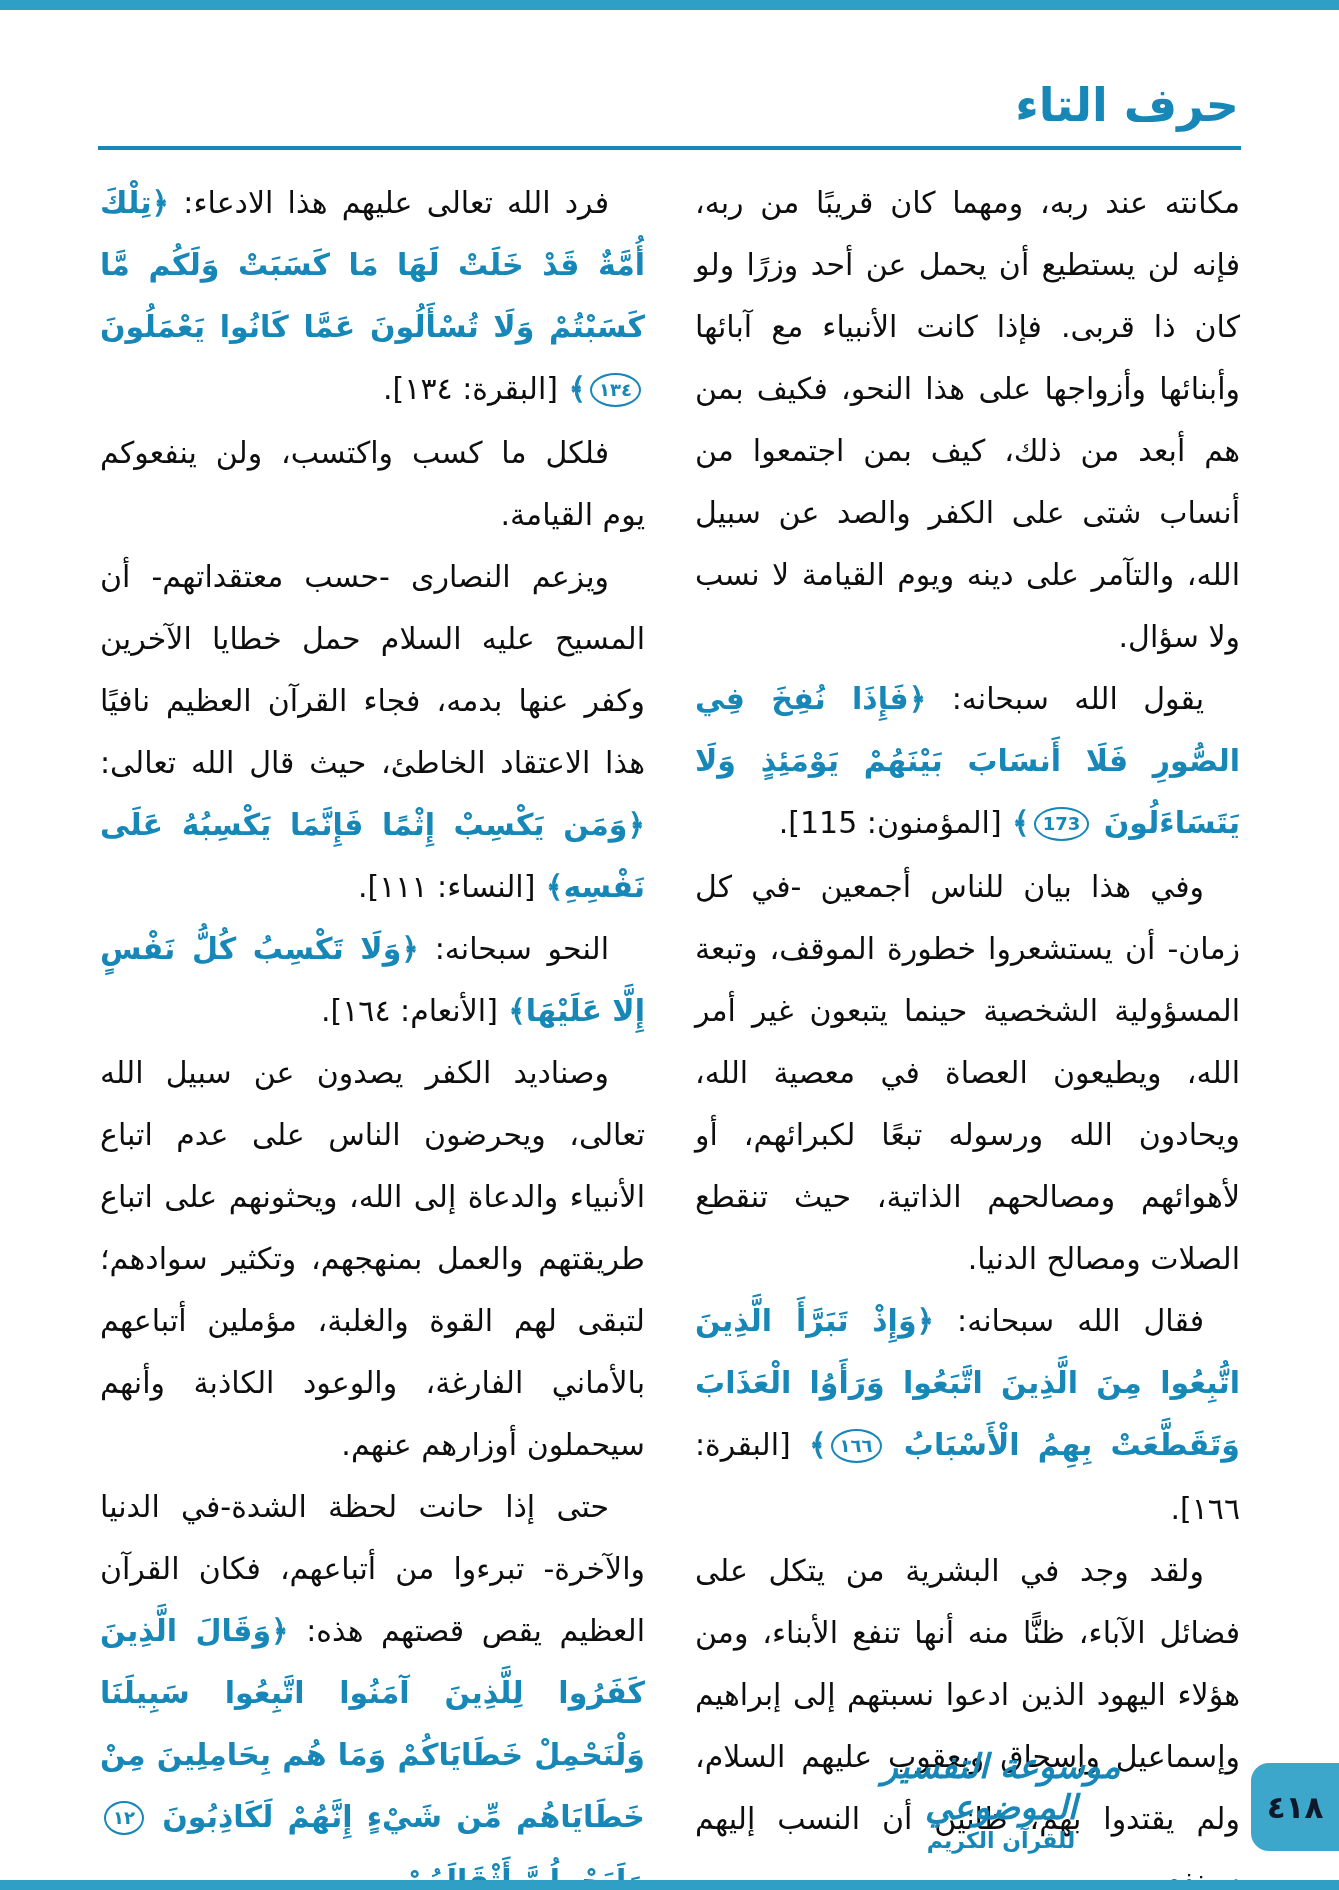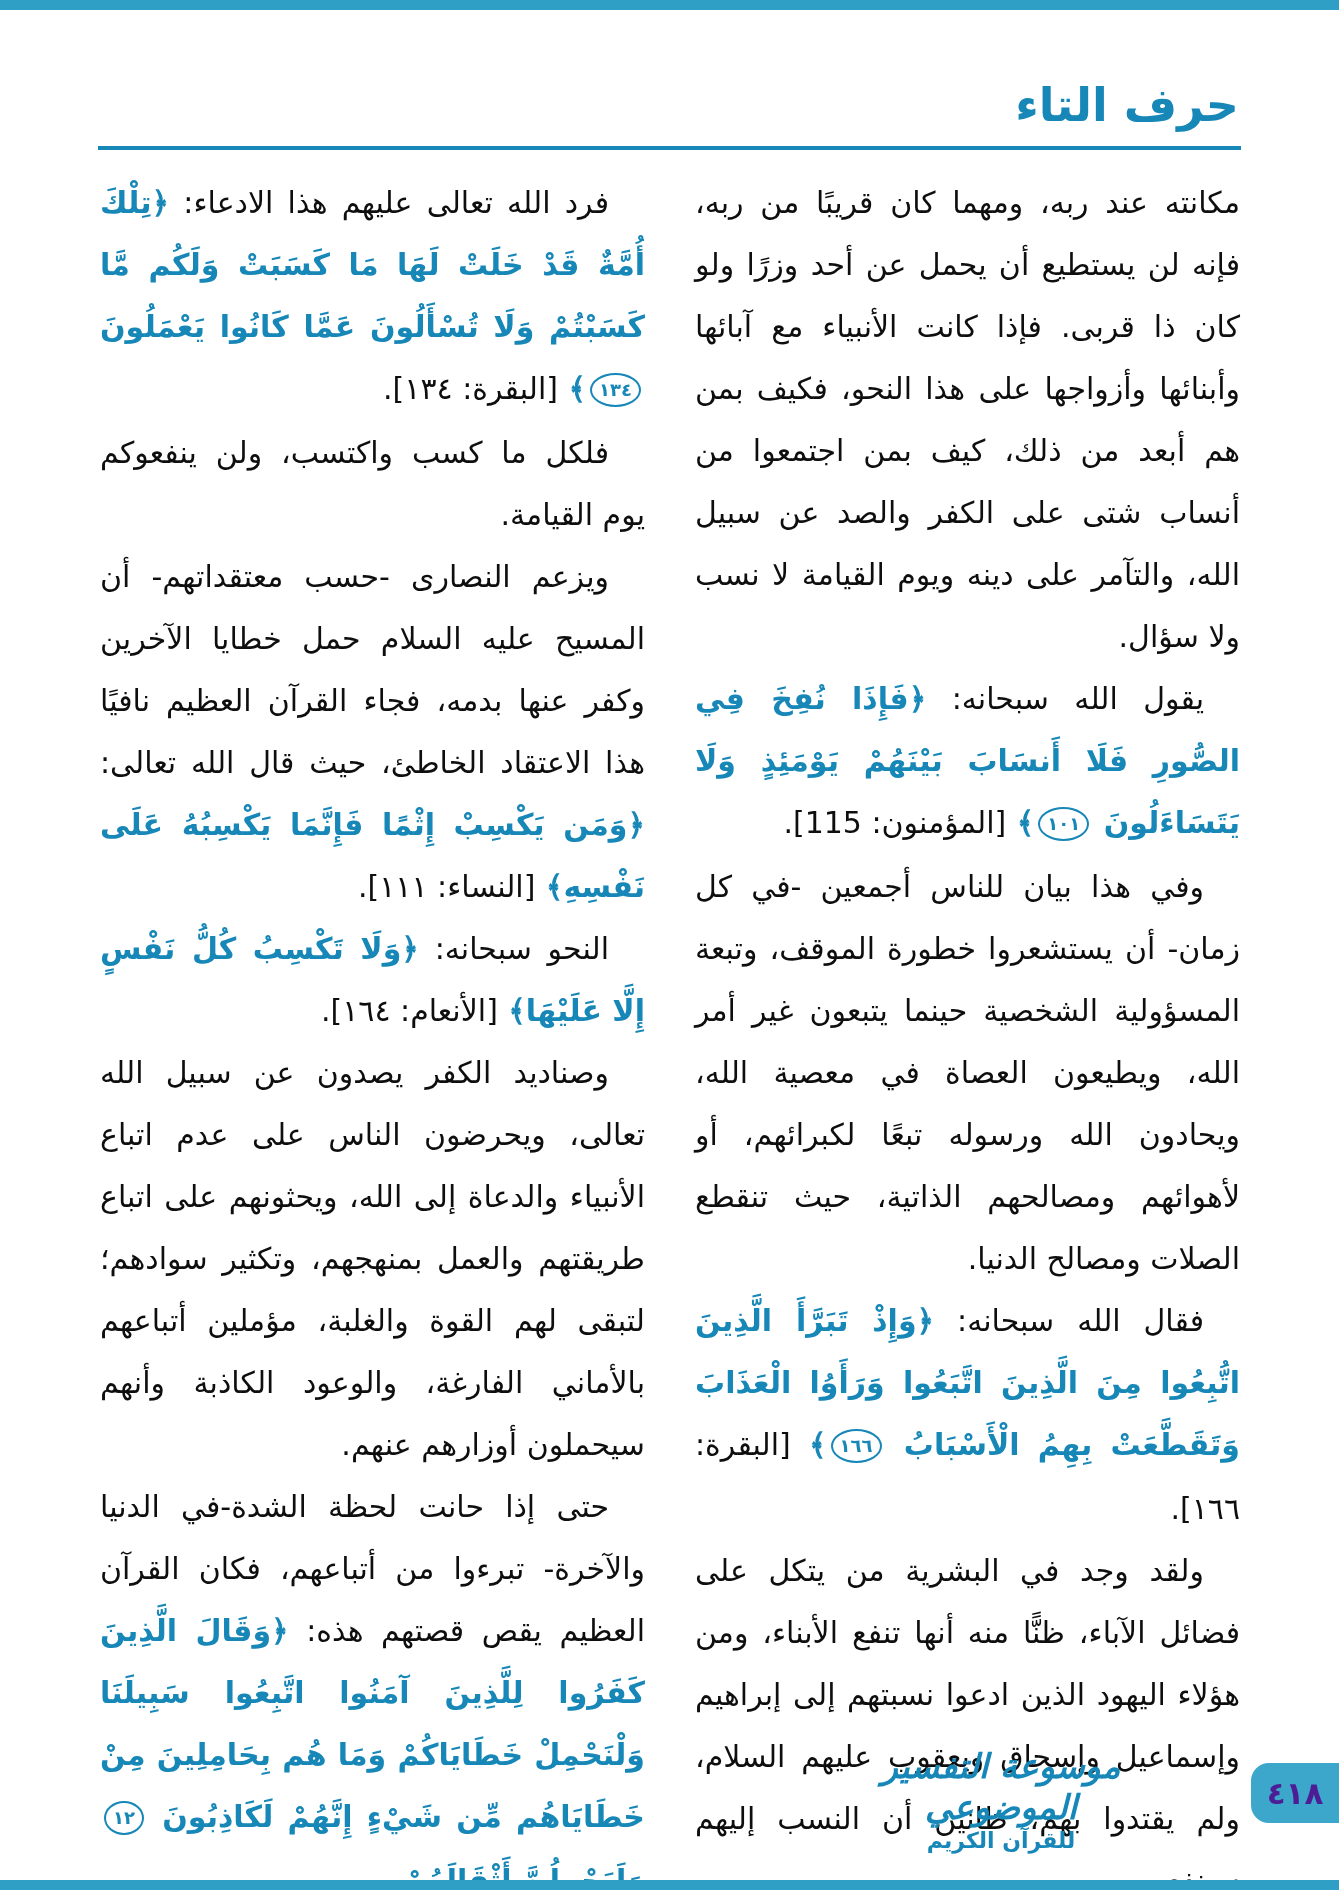--- a/index.html
+++ b/index.html
@@ -73,24 +73,24 @@
     width:340px;
     text-align:center;
     color:var(--teal);
   }
   .footer-logo .l1{font-size:34px;font-weight:bold;line-height:1.2;font-style:italic;}
   .footer-logo .l2{font-size:22px;font-weight:bold;line-height:1.3;}
 
   .page-badge{
     position:absolute;
     top:1763px;right:0;
-    width:88px;height:60px;
+    width:88px;height:88px;
     background:var(--badge);
     border-radius:18px 0 0 18px;
-    color:#4c1d95;
+    color:#0f172a;
     font-size:31px;
     font-weight:bold;
     display:flex;align-items:center;justify-content:center;
     letter-spacing:3px;
   }
 </style>
 </head>
 <body>
 
 <div class="page">
@@ -98,21 +98,21 @@
   <div class="edge-bar top"></div>
 
   <div class="chapter-title">حرف التاء</div>
 
   <div class="header-rule"></div>
 
   <div class="content">
     <div class="cols">
       <div class="col">
           <p class="para no-indent"><span class="seg-body">مكانته عند ربه، ومهما كان قريبًا من ربه، فإنه لن يستطيع أن يحمل عن أحد وزرًا ولو كان ذا قربى. فإذا كانت الأنبياء مع آبائها وأبنائها وأزواجها على هذا النحو، فكيف بمن هم أبعد من ذلك، كيف بمن اجتمعوا من أنساب شتى على الكفر والصد عن سبيل الله، والتآمر على دينه ويوم القيامة لا نسب ولا سؤال.</span></p>
-          <p class="para"><span class="seg-body">يقول الله سبحانه: </span><span class="seg-quran">﴿فَإِذَا نُفِخَ فِي الصُّورِ فَلَا أَنسَابَ بَيْنَهُمْ يَوْمَئِذٍ وَلَا يَتَسَاءَلُونَ </span><span class="seg-num">١٠١</span><span class="seg-quran">﴾ </span><span class="seg-ref">[المؤمنون: 115].</span></p>
+          <p class="para"><span class="seg-body">يقول الله سبحانه: </span><span class="seg-quran">﴿فَإِذَا نُفِخَ فِي الصُّورِ فَلَا أَنسَابَ بَيْنَهُمْ يَوْمَئِذٍ وَلَا يَتَسَاءَلُونَ </span><span class="seg-num">173</span><span class="seg-quran">﴾ </span><span class="seg-ref">[المؤمنون: 115].</span></p>
           <p class="para"><span class="seg-body">وفي هذا بيان للناس أجمعين -في كل زمان- أن يستشعروا خطورة الموقف، وتبعة المسؤولية الشخصية حينما يتبعون غير أمر الله، ويطيعون العصاة في معصية الله، ويحادون الله ورسوله تبعًا لكبرائهم، أو لأهوائهم ومصالحهم الذاتية، حيث تنقطع الصلات ومصالح الدنيا.</span></p>
           <p class="para"><span class="seg-body">فقال الله سبحانه: </span><span class="seg-quran">﴿وَإِذْ تَبَرَّأَ الَّذِينَ اتُّبِعُوا مِنَ الَّذِينَ اتَّبَعُوا وَرَأَوُا الْعَذَابَ وَتَقَطَّعَتْ بِهِمُ الْأَسْبَابُ </span><span class="seg-num">١٦٦</span><span class="seg-quran">﴾ </span><span class="seg-ref">[البقرة: ١٦٦].</span></p>
           <p class="para"><span class="seg-body">ولقد وجد في البشرية من يتكل على فضائل الآباء، ظنًّا منه أنها تنفع الأبناء، ومن هؤلاء اليهود الذين ادعوا نسبتهم إلى إبراهيم وإسماعيل وإسحاق ويعقوب عليهم السلام، ولم يقتدوا بهم، ظانين أن النسب إليهم سينفعهم.</span></p>
         </div>
       <div class="col">
           <p class="para"><span class="seg-body">فرد الله تعالى عليهم هذا الادعاء: </span><span class="seg-quran">﴿تِلْكَ أُمَّةٌ قَدْ خَلَتْ لَهَا مَا كَسَبَتْ وَلَكُم مَّا كَسَبْتُمْ وَلَا تُسْأَلُونَ عَمَّا كَانُوا يَعْمَلُونَ </span><span class="seg-num">١٣٤</span><span class="seg-quran">﴾ </span><span class="seg-ref">[البقرة: ١٣٤].</span></p>
           <p class="para"><span class="seg-body">فلكل ما كسب واكتسب، ولن ينفعوكم يوم القيامة.</span></p>
           <p class="para"><span class="seg-body">ويزعم النصارى -حسب معتقداتهم- أن المسيح عليه السلام حمل خطايا الآخرين وكفر عنها بدمه، فجاء القرآن العظيم نافيًا هذا الاعتقاد الخاطئ، حيث قال الله تعالى: </span><span class="seg-quran">﴿وَمَن يَكْسِبْ إِثْمًا فَإِنَّمَا يَكْسِبُهُ عَلَى نَفْسِهِ﴾ </span><span class="seg-ref">[النساء: ١١١].</span></p>
           <p class="para"><span class="seg-body">النحو سبحانه: </span><span class="seg-quran">﴿وَلَا تَكْسِبُ كُلُّ نَفْسٍ إِلَّا عَلَيْهَا﴾ </span><span class="seg-ref">[الأنعام: ١٦٤].</span></p>
           <p class="para"><span class="seg-body">وصناديد الكفر يصدون عن سبيل الله تعالى، ويحرضون الناس على عدم اتباع الأنبياء والدعاة إلى الله، ويحثونهم على اتباع طريقتهم والعمل بمنهجهم، وتكثير سوادهم؛ لتبقى لهم القوة والغلبة، مؤملين أتباعهم بالأماني الفارغة، والوعود الكاذبة وأنهم سيحملون أوزارهم عنهم.</span></p>

